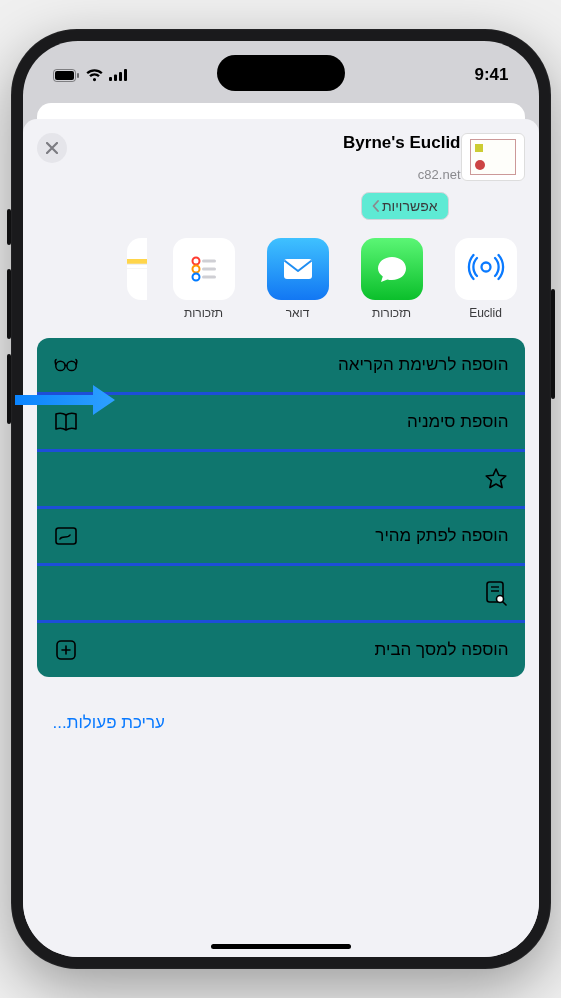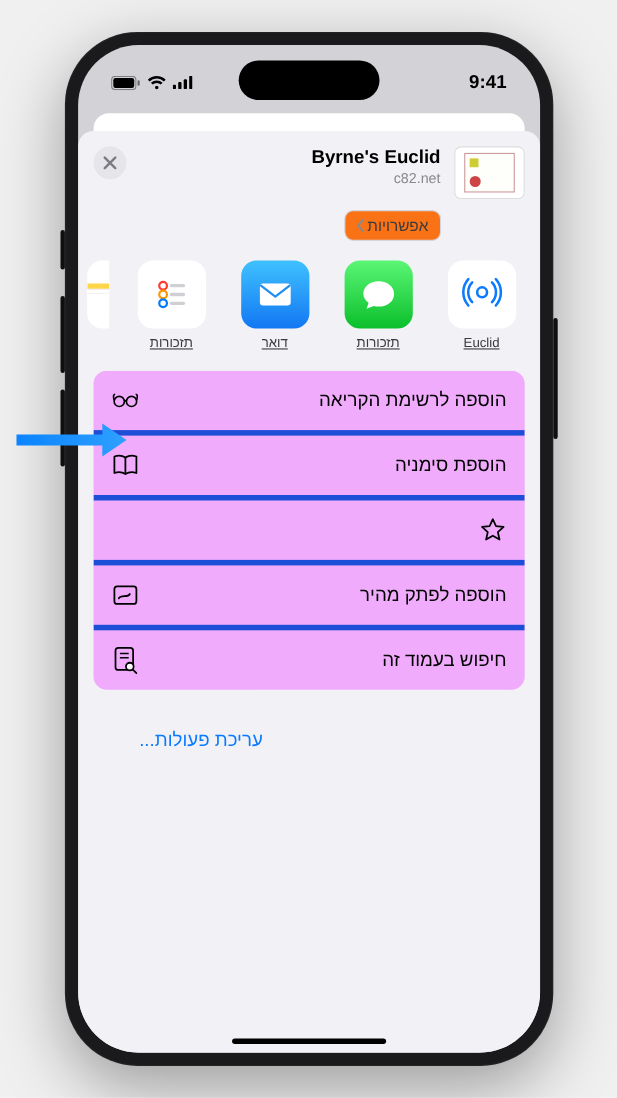--- a/index.html
+++ b/index.html
@@ -7,21 +7,21 @@
     width: 561px;
     height: 998px;
     background: #f0f0f0;
     display: flex;
     align-items: center;
     justify-content: center;
     font-family: -apple-system, "SF Pro", "Helvetica Neue", Arial, sans-serif;
     position: relative;
   }
   .phone {
-    width: 444px;
+    width: 540px;
     height: 940px;
     background: #1a1a1c;
     border-radius: 66px;
     padding: 12px;
     box-shadow: 0 20px 60px rgba(0,0,0,.35), inset 0 0 2px rgba(255,255,255,.15);
     position: relative;
   }
   .side-btn{position:absolute;background:#0f0f10;border-radius:3px;}
   .side-btn.right{right:-4px;top:260px;width:4px;height:110px;}
   .side-btn.l1{left:-4px;top:180px;width:4px;height:36px;}
@@ -52,75 +52,75 @@
   .bgcard{
     position:absolute;top:62px;left:14px;right:14px;height:50px;
     background:#fff;border-radius:14px;
   }
   .sheet{
     position:absolute;left:0;right:0;top:78px;bottom:0;
     background:#f2f2f6;border-radius:14px 14px 0 0;
     display:flex;flex-direction:column;
   }
   .sheet-header{
-    display:flex;align-items:flex-start;gap:12px;
+    display:flex;align-items:flex-start;
     padding:14px 14px 10px;direction:rtl;
   }
   .thumb{
     width:64px;height:48px;border-radius:6px;background:#fff;
     border:1px solid #ddd;display:flex;align-items:center;justify-content:center;
     flex-shrink:0;
   }
   .thumb-inner{width:46px;height:36px;border:1px solid #c99;background:#fefefa;position:relative;}
   .thumb-inner::before,.thumb-inner::after{content:"";position:absolute;}
   .thumb-inner::before{top:4px;left:4px;width:8px;height:8px;background:#cc3;}
   .thumb-inner::after{bottom:4px;left:4px;width:10px;height:10px;background:#c44;border-radius:50%;}
   .title-block{flex:1;text-align:right;min-width:0;}
   .title-block .t1{font-size:17px;font-weight:600;color:#000;}
-  .title-block .t2{font-size:13px;color:#8a8a8e;margin-top:1px;}
+  .title-block .t2{font-size:13px;color:#8a8a8e;margin-top:14px;}
   .close-btn{
     width:30px;height:30px;border-radius:50%;background:#e5e5ea;
     display:flex;align-items:center;justify-content:center;flex-shrink:0;
     cursor:pointer;
   }
   .options-row{padding:0 14px 14px;direction:rtl;}
   .options-btn{
     display:inline-flex;align-items:center;gap:2px;
-    background:#f97316;border:1px solid #d5d5da;border-radius:8px;
+    background:#5eead4;border:1px solid #d5d5da;border-radius:8px;
     padding:5px 10px;font-size:14px;color:#3a3a3c;cursor:pointer;
     margin-right:76px;
   }
   .app-row{
     display:flex;direction:rtl;gap:24px;overflow:hidden;
     padding:4px 18px 18px;align-items:flex-start;
   }
   .app{display:flex;flex-direction:column;align-items:center;width:70px;flex-shrink:0;cursor:pointer;}
   .app .icon{width:62px;height:62px;border-radius:14px;display:flex;align-items:center;justify-content:center;}
-  .app .lbl{font-size:12px;color:#3a3a3c;margin-top:6px;text-align:center;text-decoration:underline;}
+  .app .lbl{font-size:12px;color:#3a3a3c;margin-top:6px;text-align:center;}
   .airdrop-bg{background:#fff;}
   .msg-bg{background:linear-gradient(#5bf675,#0bbf2b);}
   .mail-bg{background:linear-gradient(#3fc1ff,#1277f3);}
   .rem-bg{background:#fff;}
   .notes-bg{background:linear-gradient(#fff,#fff);}
   .actions-wrap{flex:1;overflow:auto;padding:0 14px 8px;direction:rtl;}
   .actions-group{
-    background:#f0abfc;border-radius:12px;margin-bottom:16px;overflow:hidden;text-align:center;
+    background:#0f766e;border-radius:12px;margin-bottom:16px;overflow:hidden;text-align:center;
   }
   .action{
     display:flex;align-items:center;justify-content:space-between;
     padding:14px 16px;font-size:17px;color:#000;cursor:pointer;
     direction:rtl;
   }
-  .action + .action{border-top:5px solid #1d4ed8;}
+  .action + .action{border-top:3px solid #1d4ed8;}
   .action .ic{width:26px;height:26px;display:flex;align-items:center;justify-content:center;color:#000;}
   .edit-actions{
     text-align:left;padding:4px 16px 10px;font-size:17px;color:#0a7aff;
     direction:rtl;
   }
-  .edit-actions span{cursor:pointer;margin-left:26px;}
+  .edit-actions span{cursor:pointer;}
   .home-ind{
     position:absolute;bottom:8px;left:50%;transform:translateX(-50%);
     width:140px;height:5px;background:#000;border-radius:3px;
   }
   .callout-arrow{
     position:absolute;z-index:50;pointer-events:none;
   }
 </style>
 </head>
 <body>
@@ -274,28 +274,36 @@
           <div class="action">
             <span>הוספה לפתק מהיר</span>
             <span class="ic">
               <svg width="24" height="20" viewBox="0 0 24 20">
                   <rect x="2" y="2" width="20" height="16" rx="2.5" fill="none" stroke="#000" stroke-width="1.6"></rect>
                   <path d="M6 13c1-2 3-2 5-2s4 0 5-2" stroke="#000" stroke-width="1.6" fill="none" stroke-linecap="round"></path>
                 </svg>
             </span>
           </div>
           <div class="action">
-            <span>חיפוש בעמוד זה</span>
             <span class="ic">
               <svg width="22" height="26" viewBox="0 0 22 26">
                   <rect x="2" y="2" width="16" height="20" rx="2.5" fill="none" stroke="#000" stroke-width="1.6"></rect>
                   <line x1="6" y1="7" x2="14" y2="7" stroke="#000" stroke-width="1.4"></line>
                   <line x1="6" y1="11" x2="14" y2="11" stroke="#000" stroke-width="1.4"></line>
                   <circle cx="15" cy="19" r="3.5" fill="#fff" stroke="#000" stroke-width="1.6"></circle>
                   <line x1="18" y1="22" x2="21" y2="25" stroke="#000" stroke-width="1.6" stroke-linecap="round"></line>
+                </svg>
+            </span>
+          </div>
+          <div class="action">
+            <span>הוספה למסך הבית</span>
+            <span class="ic">
+              <svg width="22" height="22" viewBox="0 0 22 22">
+                  <rect x="2" y="2" width="18" height="18" rx="4" fill="none" stroke="#000" stroke-width="1.6"></rect>
+                  <path d="M11 7v8M7 11h8" stroke="#000" stroke-width="1.6" stroke-linecap="round"></path>
                 </svg>
             </span>
           </div>
         </div>
 
         <div class="actions-group">
         </div>
 
         <div class="edit-actions">
           <span>עריכת פעולות...</span>

